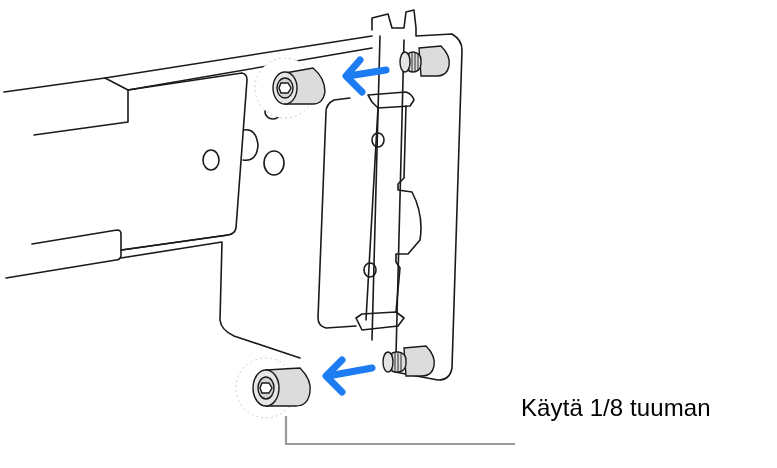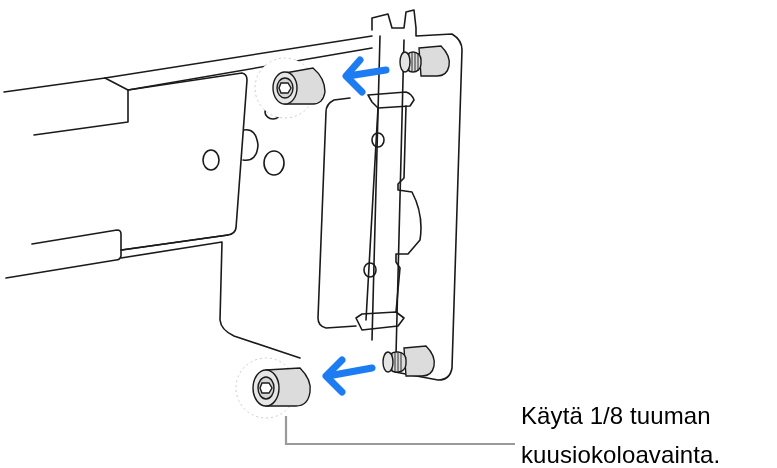--- a/index.html
+++ b/index.html
@@ -7,21 +7,21 @@
   #illustration { position: absolute; left: 0; top: 0; width: 777px; height: 468px; }
   .callout-text {
     position: absolute;
     left: 521px;
     top: 392px;
     font-size: 24px;
     line-height: 31px;
     color: #000000;
     letter-spacing: 0.1px;
   }
-  .callout-text span { display: block; white-space: nowrap; margin-top: 8px; }
+  .callout-text span { display: block; white-space: nowrap; }
 </style>
 </head>
 <body>
 
 <svg id="illustration" viewBox="0 0 777 468" xmlns="http://www.w3.org/2000/svg">
   <g fill="none" stroke="#1a1a1a" stroke-width="1.6" stroke-linejoin="round" stroke-linecap="round">
 
     <g>
       <path d="M4 92 L105 78 L128 90 L128 122 L34 135"></path>
       <path d="M105 78 L372 36"></path>
@@ -96,14 +96,13 @@
       <path d="M372 368 L328 376"></path>
       <path d="M342 360 L326 376 L342 392"></path>
     </g>
   </g>
 
   <path d="M286 416 L286 444 L515 444" fill="none" stroke="#9a9a9a" stroke-width="2.2"></path>
 </svg>
 
 <div class="callout-text">
   <span>Käytä 1/8 tuuman</span>
-  <span>kuusiokoloavainta.</span>
 </div>
 
 </body></html>

